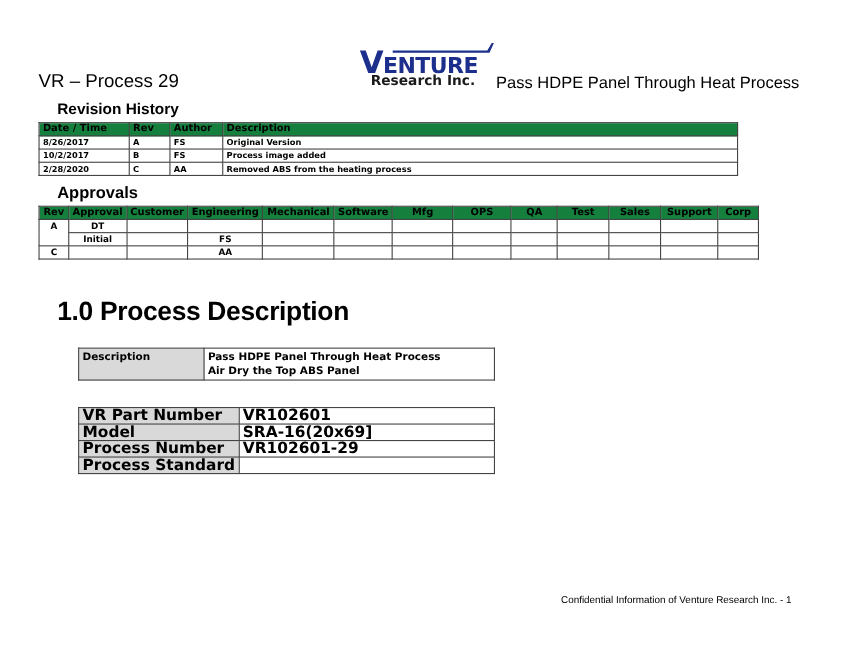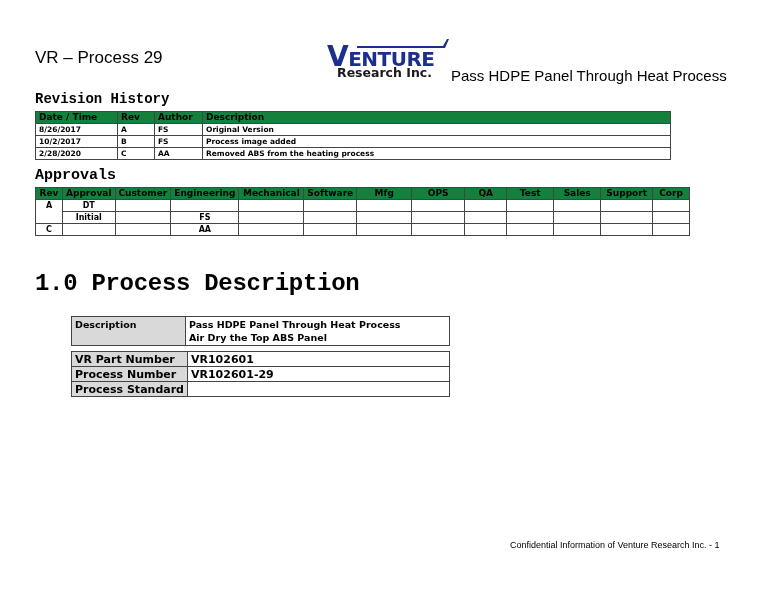--- a/index.html
+++ b/index.html
@@ -6,45 +6,45 @@
     html, body { width: 776px; height: 600px; background: #fff; overflow: hidden; }
     body { position: relative; font-family: "Liberation Sans", "DejaVu Sans", sans-serif; color: #000; }
 
     .logo { position: absolute; left: 327px; top: 38px; width: 125px; height: 44px; }
     .logo .brand { position: absolute; left: 0; top: 4px; font-family: "DejaVu Sans", sans-serif; font-weight: bold; color: #1d2f8c; letter-spacing: -0.5px; white-space: nowrap; }
     .logo .brand .big { font-size: 28px; line-height: 30px; }
     .logo .brand .small { font-size: 20px; line-height: 30px; }
     .logo .swoosh { position: absolute; left: 22px; top: 0px; width: 102px; height: 12px; }
     .logo .sub { position: absolute; left: 10px; top: 27px; font-family: "DejaVu Sans", sans-serif; font-weight: bold; font-size: 12.5px; color: #1a1a1a; white-space: nowrap; }
 
-    .doc-title { position: absolute; left: 35px; top: 48px; font-size: 17px; font-family: "Liberation Sans", sans-serif; text-align: center; }
+    .doc-title { position: absolute; left: 35px; top: 64px; font-size: 17px; font-family: "Liberation Sans", sans-serif; text-align: center; }
     .doc-subtitle { position: absolute; left: 451px; top: 67px; font-size: 15px; font-family: "Liberation Sans", sans-serif; }
 
-    .section-h { position: absolute; left: 35px; font-weight: bold; font-family: Liberation Mono, monospace; }
+    .section-h { position: absolute; left: 52px; font-weight: bold; font-family: Liberation Sans, sans-serif; }
     .h-rev { top: 91px; font-size: 14px; }
     .h-app { top: 167px; font-size: 15px; }
     .h-proc { top: 270px; font-size: 24px; letter-spacing: -0.3px; }
 
     table { border-collapse: collapse; position: absolute; font-family: "DejaVu Sans", sans-serif; font-size: 8.5px; }
     td, th { border: 1px solid #444; font-weight: bold; padding: 0 3px; height: 12px; line-height: 11px; text-align: left; white-space: nowrap; }
     th { background: #15803d; font-size: 9px; }
 
     .rev-table { left: 35px; top: 111px; width: 636px; }
     .rev-table th { font-size: 9px; }
     .rev-table td { font-size: 7.5px; }
 
     .app-table { left: 35px; top: 187px; width: 655px; }
     .app-table th, .app-table td { text-align: center; }
     .app-table td { font-size: 8px; }
 
     .desc-table { left: 71px; top: 316px; width: 379px; font-size: 9.5px; }
     .desc-table td { height: 14px; padding: 1px 3px; line-height: 13px; }
     .desc-table td.lbl { background: #d9d9d9; width: 114px; vertical-align: top; }
 
-    .info-table { left: 71px; top: 351px; width: 379px; font-size: 11px; border-radius: 31px; }
+    .info-table { left: 71px; top: 370px; width: 379px; font-size: 14px; border-radius: 31px; }
     .info-table td { height: 15px; padding: 0 3px; line-height: 13px; }
     .info-table td.lbl { background: #d9d9d9; width: 114px; }
     .info-table tr.tall td { height: 29px; }
     .info-table tr.mid td { height: 18px; }
 
     .footer { position: absolute; left: 510px; top: 540px; font-size: 9px; font-family: "Liberation Sans", sans-serif; }
   </style>
 </head>
 <body>
 
@@ -189,20 +189,24 @@
 </tbody>
   </table>
 
 <table class="info-table">
   <tbody>
       <tr>
     <td class="lbl">VR Part Number</td>
     <td>VR102601</td>
   </tr>
   <tr>
+    <td class="lbl">Model</td>
+    <td>SRA-16(20x69]</td>
+  </tr>
+  <tr>
     <td class="lbl">Process Number</td>
     <td>VR102601-29</td>
   </tr>
   <tr>
     <td class="lbl">Process Standard</td>
     <td></td>
   </tr>
 </tbody>
   </table>
 

